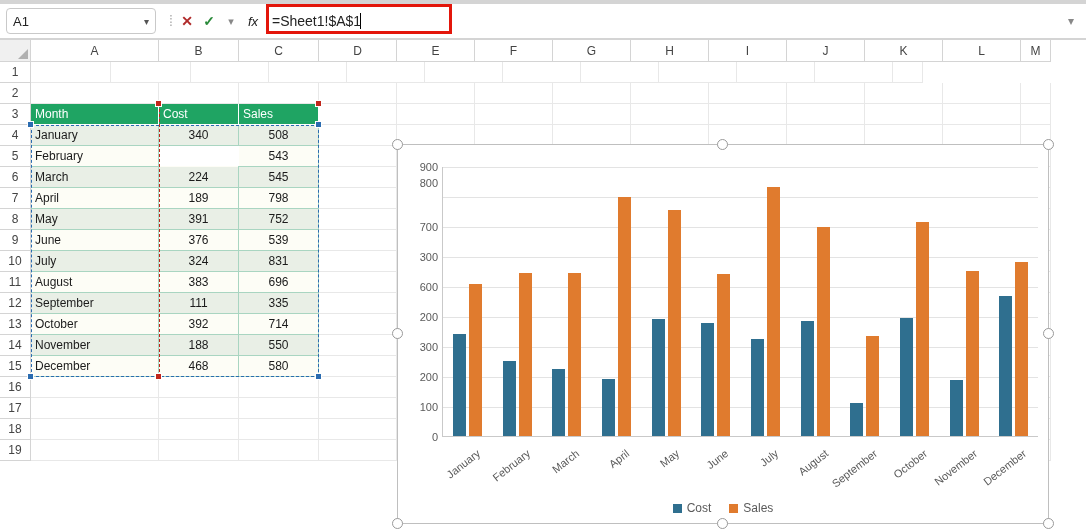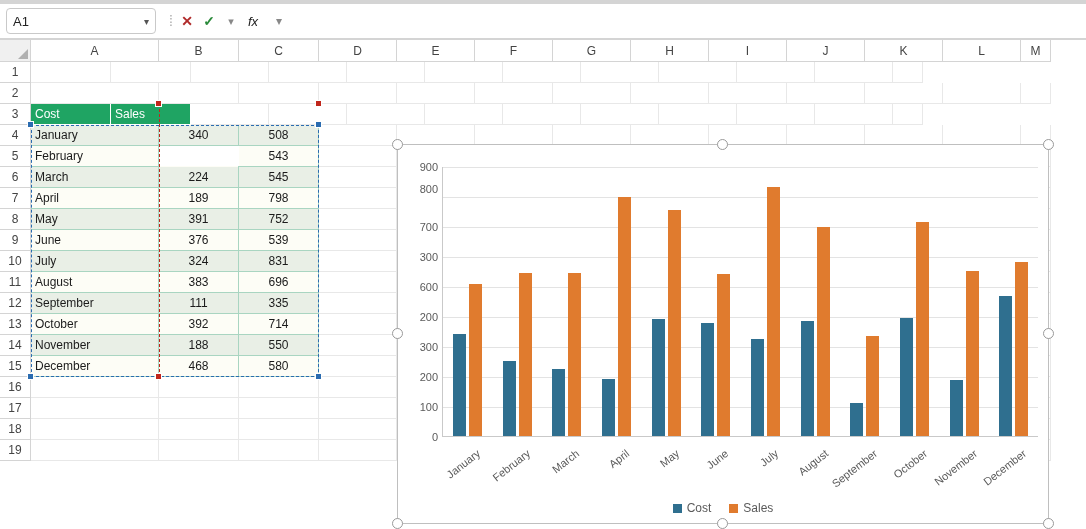--- a/index.html
+++ b/index.html
@@ -276,20 +276,25 @@
 <div class="formula-bar">
   <div class="name-box">
     <span class="name-box-text">A1</span>
     <span class="name-box-caret">▾</span>
   </div>
   <div class="fb-sep">⁞</div>
   <div class="fb-btn" style="color:#b02a2a;font-weight:600;">✕</div>
   <div class="fb-btn" style="color:#2a8a3a;font-weight:600;">✓</div>
   <div class="fb-btn" style="color:#888;font-size:11px;">▾</div>
   <div class="fb-btn fx-label">fx</div>
+  <div class="formula-input-wrap">
+    <div class="formula-highlight"></div>
+    <span class="formula-text">=Sheet1!$A$1</span>
+      <span class="formula-caret"></span>
+  </div>
   <div class="fb-expand">▾</div>
 </div>
 
 <div class="sheet">
   <div class="col-headers">
     <div class="corner"></div>
     <div id="col-headers-slot" style="display: flex;">
         <div class="col-h" style="width: 128px;">A</div>
         <div class="col-h" style="width: 80px;">B</div>
         <div class="col-h" style="width: 80px;">C</div>
@@ -332,20 +337,21 @@
         <div class="cell" style="width: 78px;"></div>
         <div class="cell" style="width: 78px;"></div>
         <div class="cell" style="width: 78px;"></div>
         <div class="cell" style="width: 78px;"></div>
         <div class="cell" style="width: 78px;"></div>
         <div class="cell" style="width: 78px;"></div>
         <div class="cell" style="width: 30px;"></div>
       </div>
       <div class="grid-row">
         <div class="row-h">3</div>
+        <div class="cell data-header" style="width: 128px;">Month</div>
         <div class="cell data-header" style="width: 80px;">Cost</div>
         <div class="cell data-header" style="width: 80px;">Sales</div>
         <div class="cell" style="width: 78px;"></div>
         <div class="cell" style="width: 78px;"></div>
         <div class="cell" style="width: 78px;"></div>
         <div class="cell" style="width: 78px;"></div>
         <div class="cell" style="width: 78px;"></div>
         <div class="cell" style="width: 78px;"></div>
         <div class="cell" style="width: 78px;"></div>
         <div class="cell" style="width: 78px;"></div>
@@ -633,21 +639,21 @@
     <div class="chart-inner">
       <div class="y-axis" id="y-axis">
           <div class="y-tick" style="top: 270px;">0</div>
           <div class="y-tick" style="top: 240px;">100</div>
           <div class="y-tick" style="top: 210px;">200</div>
           <div class="y-tick" style="top: 180px;">300</div>
           <div class="y-tick" style="top: 150px;">200</div>
           <div class="y-tick" style="top: 120px;">600</div>
           <div class="y-tick" style="top: 90px;">300</div>
           <div class="y-tick" style="top: 60px;">700</div>
-          <div class="y-tick" style="top: 22px;">800</div>
+          <div class="y-tick" style="top: 16px;">800</div>
           <div class="y-tick" style="top: 0px;">900</div>
         </div>
       <div class="plot" id="plot">
           <div class="gridline" style="top: 240px;"></div>
           <div class="gridline" style="top: 210px;"></div>
           <div class="gridline" style="top: 180px;"></div>
           <div class="gridline" style="top: 150px;"></div>
           <div class="gridline" style="top: 120px;"></div>
           <div class="gridline" style="top: 90px;"></div>
           <div class="gridline" style="top: 60px;"></div>

